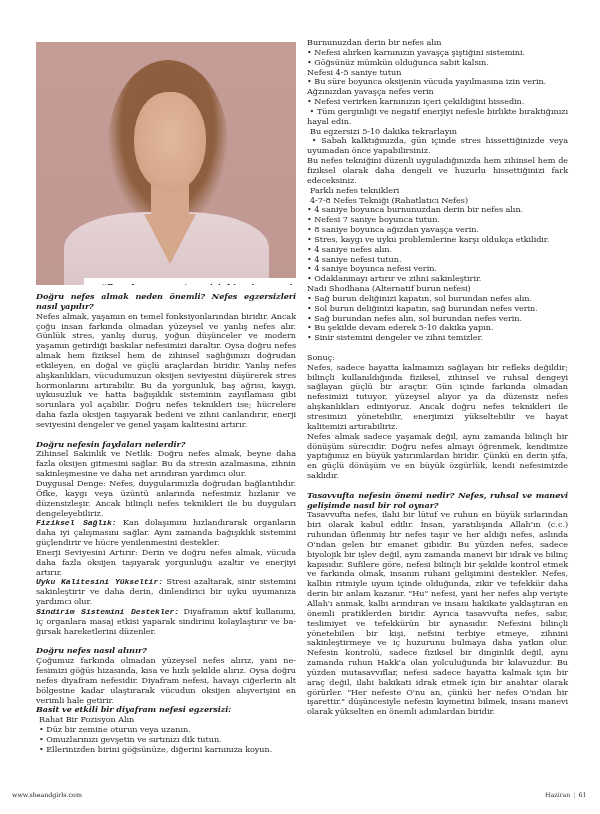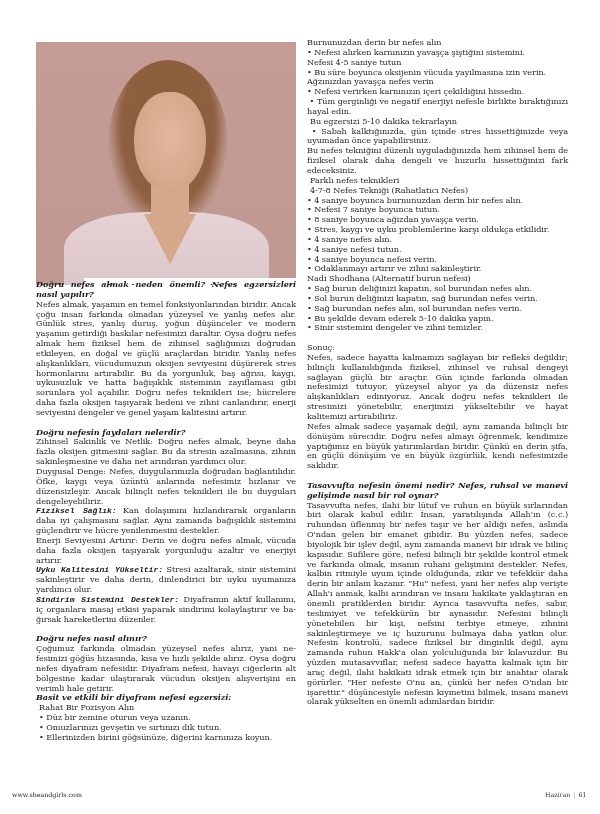--- a/index.html
+++ b/index.html
@@ -1,20 +1,20 @@
 <!DOCTYPE html>
 <html><head>
 <meta charset="utf-8">
 <style>
   html, body { margin:0; padding:0; background:#ffffff; }
   body { width:600px; height:814px; position:relative; overflow:hidden;
          font-family:"DejaVu Serif", serif; color:#2a2a2a; }
   .col { position:absolute; font-size:8.1px; line-height:9.85px; letter-spacing:-0.05px; }
   .col p { margin:0; text-align:justify; hyphens:manual; }
-  .col-left { left:36px; top:280px; width:260px; }
+  .col-left { left:36px; top:292px; width:260px; }
   .col-right { left:307px; top:38px; width:261px; }
   .h { font-style:italic; font-weight:bold; color:#1a1a1a; margin:0; }
   .gap { height:9.8px; }
   .bl { margin:0; text-align:center; }
   .ind { padding-left:3px; }
   .b-it { font-style:italic; font-weight:bold; color:#1a1a1a;font-family:Liberation Mono, monospace; }
   .photo { position:absolute; left:36px; top:42px; width:260px; height:243px;
            background:linear-gradient(180deg,#c59d96 0%,#c29a93 55%,#bf9891 100%); overflow:hidden; }
   .hair { position:absolute; left:72px; top:18px; width:120px; height:170px;
           background:radial-gradient(ellipse at 50% 40%, #8a5a3a 0%, #8f6040 55%, rgba(143,96,64,0) 72%); border-radius:50% 50% 40% 40%; }
@@ -66,20 +66,21 @@
   <p class="h">Basit ve etkili bir diyafram nefesi egzersizi:</p>
   <p class="bl ind">Rahat Bir Pozisyon Alın</p>
   <p class="bl ind">• <span>Düz bir zemine oturun veya uzanın.</span></p>
   <p class="bl ind">• <span>Omuzlarınızı gevşetin ve sırtınızı dik tutun.</span></p>
   <p class="bl ind">• <span>Ellerinizden birini göğsünüze, diğerini karnınıza koyun.</span></p>
 </div>
 
 <div class="col col-right">
   <p class="bl">Burnunuzdan derin bir nefes alın</p>
   <p class="bl">• <span>Nefesi alırken karnınızın yavaşça şiştiğini sistemini.</span></p>
+  <p class="bl">• <span>Göğsünüz mümkün olduğunca sabit kalsın.</span></p>
   <p class="bl">Nefesi 4-5 saniye tutun</p>
   <p class="bl">• <span>Bu süre boyunca oksijenin vücuda yayılmasına izin verin.</span></p>
   <p class="bl">Ağzınızdan yavaşça nefes verin</p>
   <p class="bl">• <span>Nefesi verirken karnınızın içeri çekildiğini hissedin.</span></p>
   <p>&nbsp;• <span>Tüm gerginliği ve negatif enerjiyi nefesle birlikte bıraktı­ğınızı hayal edin.</span></p>
   <p class="bl ind">Bu egzersizi 5-10 dakika tekrarlayın</p>
   <p>&nbsp;• <span>Sabah kalktığınızda, gün içinde stres hissettiğinizde veya uyumadan önce yapabilirsiniz.</span></p>
   <p>Bu nefes tekniğini düzenli uyguladığınızda hem zihinsel hem de fiziksel olarak daha dengeli ve huzurlu hissettiğini­zi fark edeceksiniz.</p>
   <p class="bl ind">Farklı nefes teknikleri</p>
 

